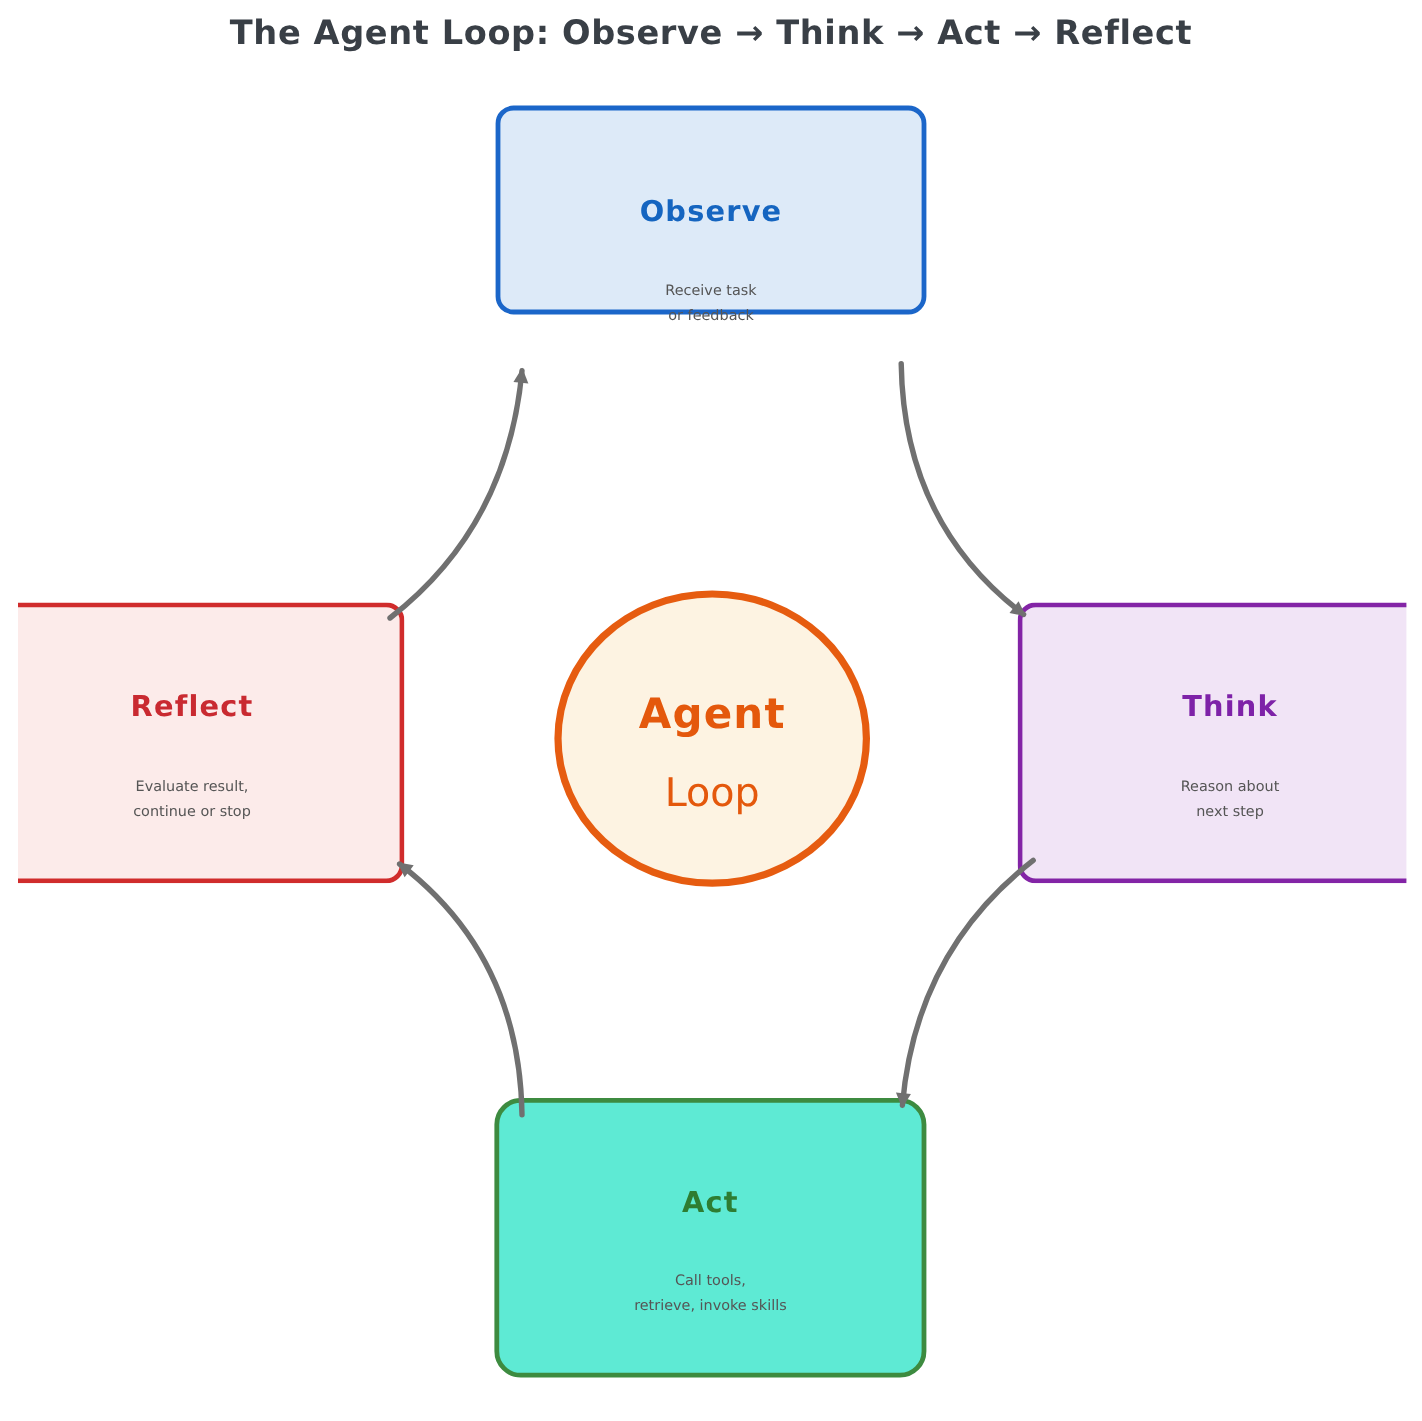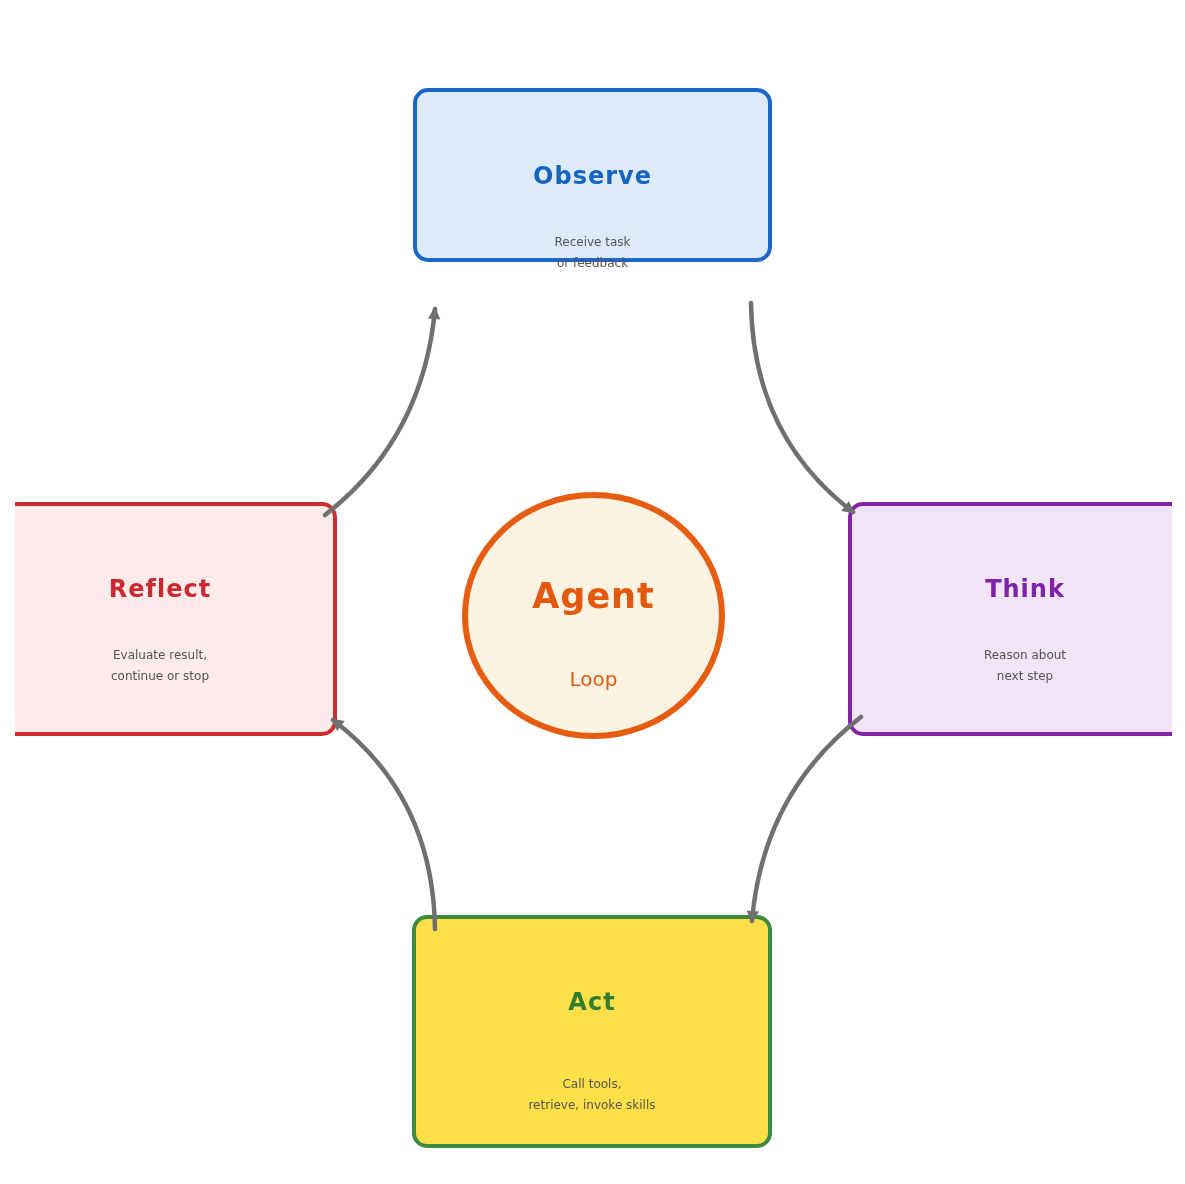--- a/index.html
+++ b/index.html
@@ -60,21 +60,21 @@
   #node-reflect .node-title { top: 69px; }
   #node-reflect .node-sub   { top: 139px; }
 
   #wrap-think { left: 848px; top: 502px; width: 324px; height: 234px; }
   #node-think { left: 0; top: 0; width: 354px; height: 234px; }
   #node-think .node-title { top: 69px; }
   #node-think .node-sub   { top: 139px; }
 
   #node-act { left: 412px; top: 915px; width: 360px; height: 233px; }
   #node-act .node-title { top: 69px; }
-  #node-act .node-sub   { top: 138px; margin-top: 17px; }
+  #node-act .node-sub   { top: 138px; }
 
   .agent-circle {
     position: absolute;
     left: 462px;
     top: 492px;
     width: 263px;
     height: 247px;
     box-sizing: border-box;
     border: 6px solid #a21caf;
     border-radius: 50%;
@@ -85,25 +85,25 @@
     left: 0;
     width: 100%;
     text-align: center;
     font-size: 35px;
     font-weight: bold;
     letter-spacing: 1px;
     line-height: 40px;
   }
   .loop-label {
     position: absolute;
-    top: 166px;
+    top: 148px;
     left: 0;
     width: 100%;
     text-align: center;
-    font-size: 20px;
+    font-size: 33px;
     line-height: 30px;
   }
   .arrow-layer {
     position: absolute;
     left: 0;
     top: 0;
     width: 1185px;
     height: 1184px;
     pointer-events: none;
   }
@@ -111,20 +111,21 @@
     fill: none;
     stroke-width: 4.5px;
     stroke-linecap: round;
   }
 </style>
 </head>
 <body>
 
 <div class="stage">
 
+  <div class="page-title" style="color: rgb(57, 63, 70);">The Agent Loop: Observe → Think → Act → Reflect</div>
 
   <div class="node" id="node-observe" style="border-color: rgb(27, 102, 201); background-color: rgb(221, 234, 248);">
     <div class="node-title" style="color: rgb(21, 101, 192);">Observe</div>
     <div class="node-sub">Receive task
 or feedback</div>
   </div>
 
   <div class="node-wrap" id="wrap-think">
     <div class="node" id="node-think" style="border-color: rgb(131, 36, 166); background-color: rgb(241, 228, 246);">
       <div class="node-title" style="color: rgb(126, 34, 168);">Think</div>
@@ -134,21 +135,21 @@
   </div>
 
   <div class="node-wrap" id="wrap-reflect">
     <div class="node" id="node-reflect" style="border-color: rgb(208, 44, 44); background-color: rgb(252, 235, 234);">
       <div class="node-title" style="color: rgb(201, 42, 49);">Reflect</div>
       <div class="node-sub">Evaluate result,
 continue or stop</div>
     </div>
   </div>
 
-  <div class="node" id="node-act" style="border-color: rgb(61, 139, 64); background-color: #fde047;">
+  <div class="node" id="node-act" style="border-color: rgb(61, 139, 64); background-color: #5eead4; border-radius: 22px;">
     <div class="node-title" style="color: rgb(46, 125, 50);">Act</div>
     <div class="node-sub">Call tools,
 retrieve, invoke skills</div>
   </div>
 
   <div class="agent-circle" style="border-color: rgb(230, 92, 16); background-color: rgb(253, 243, 226);">
     <div class="agent-label" style="color: rgb(228, 88, 12);">Agent</div>
     <div class="loop-label" style="color: rgb(228, 88, 12);">Loop</div>
   </div>
 

